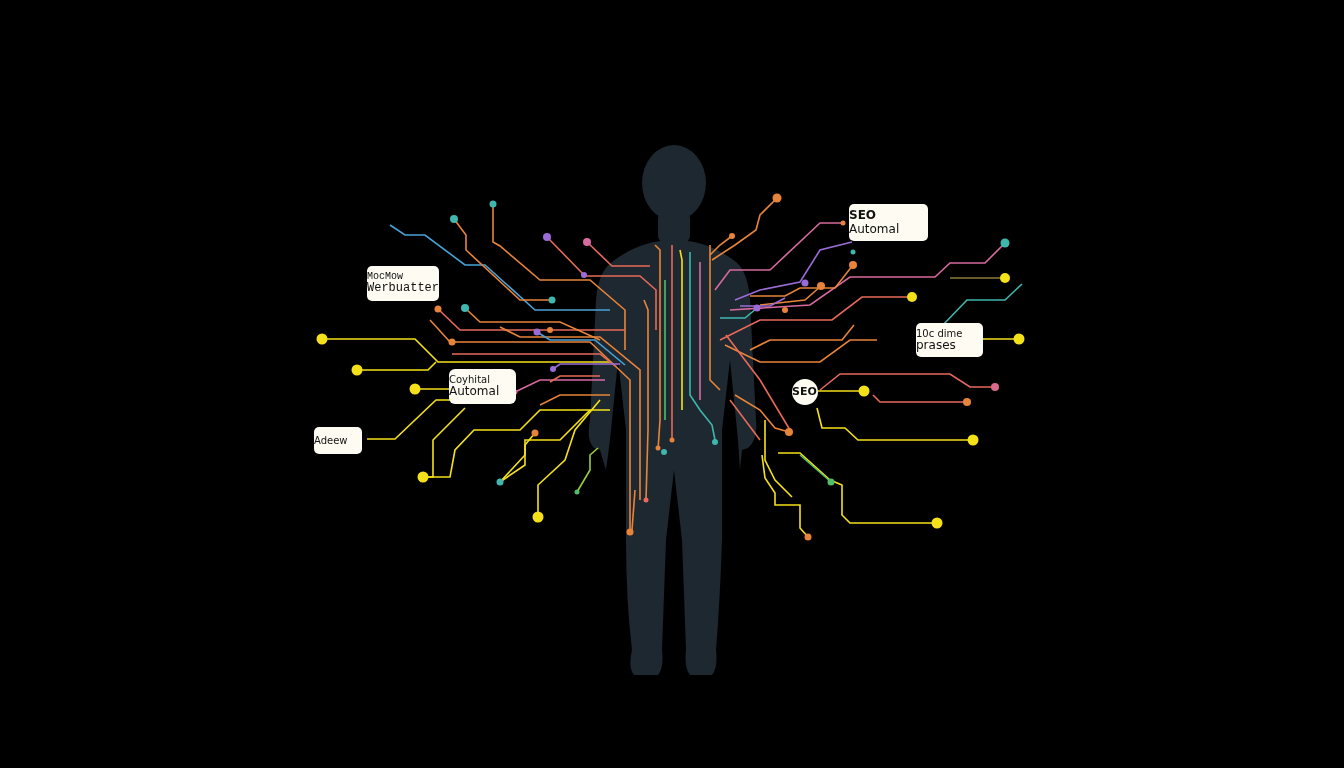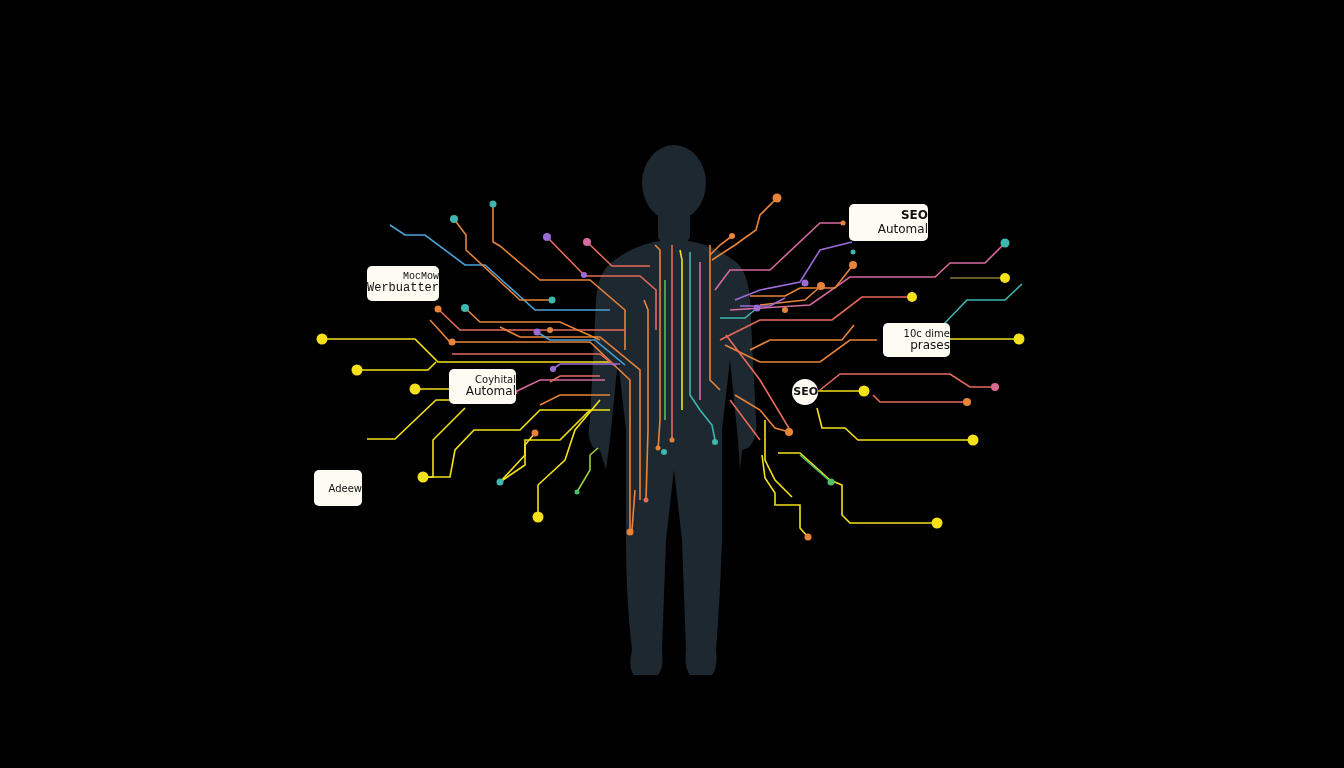--- a/index.html
+++ b/index.html
@@ -27,21 +27,21 @@
       position: absolute;
       background: #fdfbf2;
       border-radius: 5px;
       color: #111111;
       font-family: "DejaVu Sans", sans-serif;
       text-align: center;
       box-sizing: border-box;
       display: flex;
       flex-direction: column;
       justify-content: center;
-      align-items: flex-end;
+      align-items: flex-start;
       line-height: 1.1;
     }
     .label .l1 { font-size: 10px; }
     .label .l2 { font-size: 12px; }
     .label.big .l1 { font-size: 12px; font-weight: bold; }
     .label.circle {
       border-radius: 50%;
       font-weight: bold;
       font-size: 11px;
     }
@@ -184,30 +184,30 @@
   <div class="label big" style="left:849px; top:204px; width:79px; height:37px;">
     <span class="l1">SEO</span>
     <span class="l2">Automal</span>
   </div>
 
   <div class="label" style="left:367px; top:266px; width:72px; height:35px;font-family:Liberation Mono, monospace;">
     <span class="l1">MocMow</span>
     <span class="l2">Werbuatter</span>
   </div>
 
-  <div class="label" style="left:883px; top:323px; width:67px; height:34px;">
+  <div class="label" style="left:916px; top:323px; width:67px; height:34px;">
     <span class="l1">10c dime</span>
     <span class="l2">prases</span>
   </div>
 
-  <div class="label" style="left:449px; top:369px; width:67px; height:35px;">
+  <div class="label" style="left:449px; top:369px; width:67px; height:35px;border-radius:6px;">
     <span class="l1">Coyhital</span>
     <span class="l2">Automal</span>
   </div>
 
-  <div class="label" style="left:314px; top:427px; width:48px; height:36px;margin-top:43px;">
+  <div class="label" style="left:314px; top:427px; width:48px; height:27px;">
     <span class="l1">Adeew</span>
   </div>
 
   <div class="label circle" style="left:792px; top:379px; width:26px; height:26px;">
     <span>SEO</span>
   </div>
 </div>
 
 </body></html>

